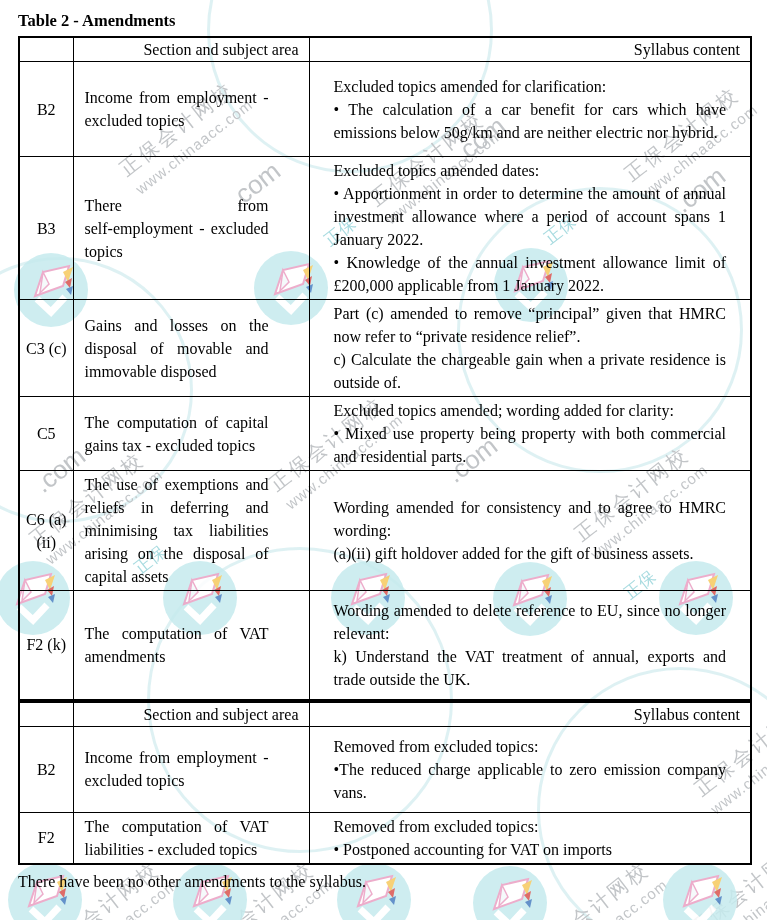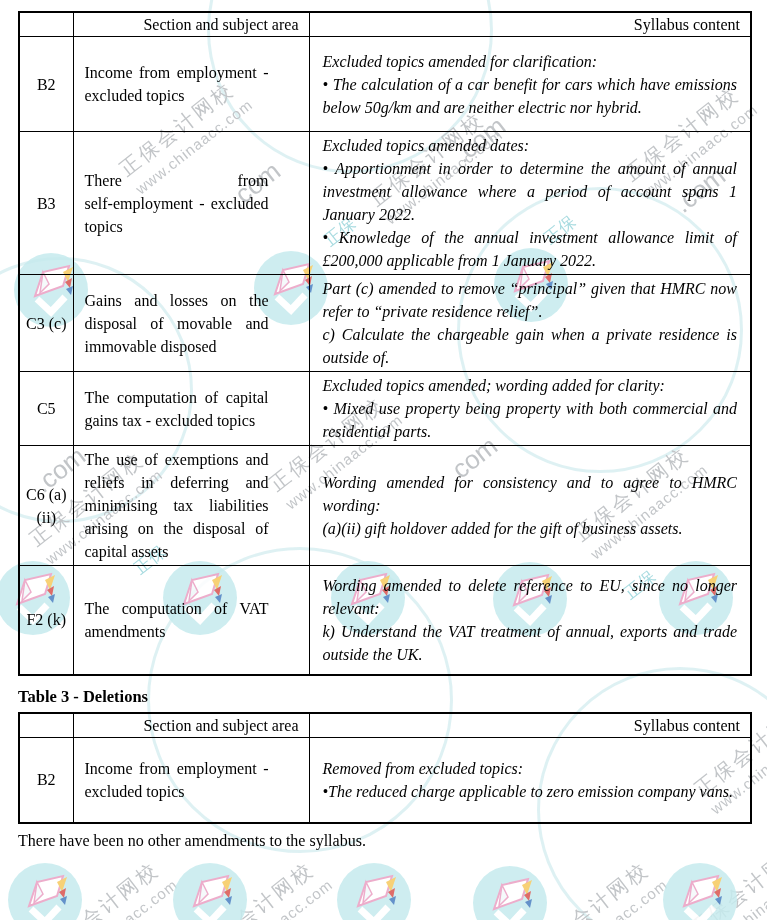--- a/index.html
+++ b/index.html
@@ -25,21 +25,21 @@
     border:2px solid #000;
   }
   table.doc td, table.doc th {
     border:1px solid #000; vertical-align:middle;
     font-size:16px; line-height:23px; font-weight:normal;
   }
   table.doc th { text-align:right; height:23px; padding:0 10px; }
   td.code-cell { text-align:center; padding:2px 3px; }
   td.section-cell { padding:2px 40px 2px 11px; }
   td.section-cell .sec { text-align:justify; }
-  td.content-cell { padding:2px 13px;font-style:italic; }
+  td.content-cell { padding:2px 24px; }
   td.content-cell p { margin:0; text-align:justify; }
   .closing { font-size:16px; line-height:22px; margin:6px 0 0 0; }
 </style>
 </head>
 <body>
 
 <div class="page">
 
   <div class="wm-layer" id="wm">
       <div class="wm-arc" style="left: 350px; top: 30px; width: 280px; height: 280px;"></div>
@@ -214,20 +214,21 @@
           <path d="M50 20 L60 15 L55 30 Z" fill="#f6c95f"></path>
           <path d="M52 30 L59 26 L57 36 Z" fill="#d9534f"></path>
           <path d="M53 37 L60 34 L58 43 Z" fill="#4a7fc1"></path>
           <path d="M30 20 L36 32 L27 41 Z" fill="#f4fafb" stroke="#eb9fc3" stroke-width="1.5"></path>
           <path d="M24 47 L38 60 L52 45" stroke="#ffffff" stroke-width="7" fill="none"></path>
         </svg></div>
     </div>
 
   <div class="content">
 
+    <h2 class="tbl-title">Table 2 - Amendments</h2>
 
     <table class="doc">
       <colgroup>
           <col style="width:54px">
           <col style="width:236px">
           <col style="width:442px">
         </colgroup>
       <thead>
         <tr>
           <th></th>
@@ -293,21 +294,20 @@
               <div class="sec">The computation of VAT amendments</div>
             </td>
             <td class="content-cell">
               <p>Wording amended to delete reference to EU, since no longer relevant:</p>
               <p>k) Understand the VAT treatment of annual, exports and trade outside the UK.</p>
             </td>
           </tr>
         </tbody>
     </table>
 
-    <h2 class="tbl-title second">Table 3 - Deletions</h2>
 
     <table class="doc">
       <colgroup>
           <col style="width:54px">
           <col style="width:236px">
           <col style="width:442px">
         </colgroup>
       <thead>
         <tr>
           <th></th>
@@ -319,19 +319,29 @@
           <tr style="height: 86px;">
             <td class="code-cell">B2</td>
             <td class="section-cell">
               <div class="sec">Income from employment - excluded topics</div>
             </td>
             <td class="content-cell">
               <p>Removed from excluded topics:</p>
               <p>•The reduced charge applicable to zero emission company vans.</p>
             </td>
           </tr>
+          <tr style="height: 50px;">
+            <td class="code-cell">F2</td>
+            <td class="section-cell">
+              <div class="sec">The computation of VAT liabilities - excluded topics</div>
+            </td>
+            <td class="content-cell">
+              <p>Removed from excluded topics:</p>
+              <p>• Postponed accounting for VAT on imports</p>
+            </td>
+          </tr>
         </tbody>
     </table>
 
     <p class="closing">There have been no other amendments to the syllabus.</p>
 
   </div>
 </div>
 
 </body></html>

